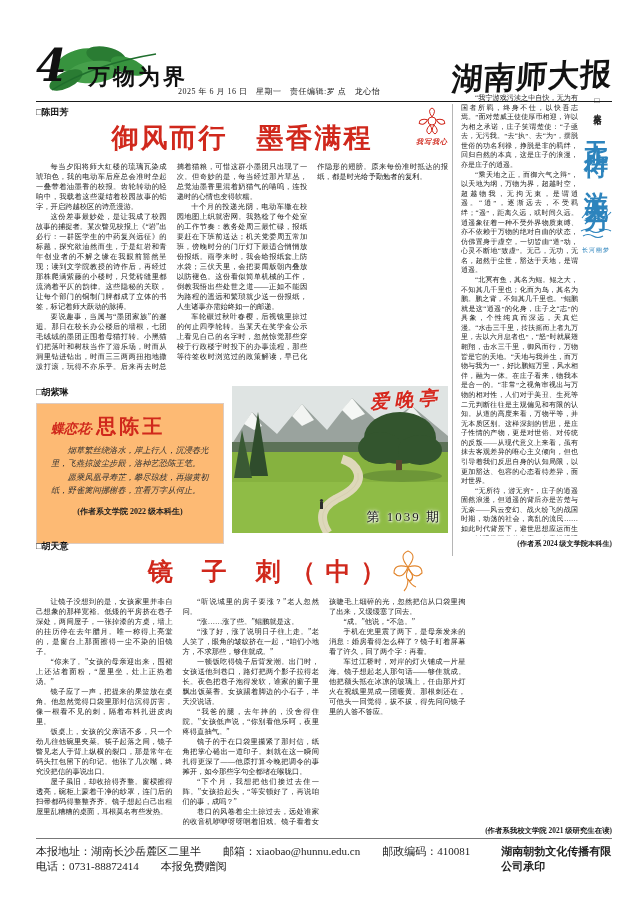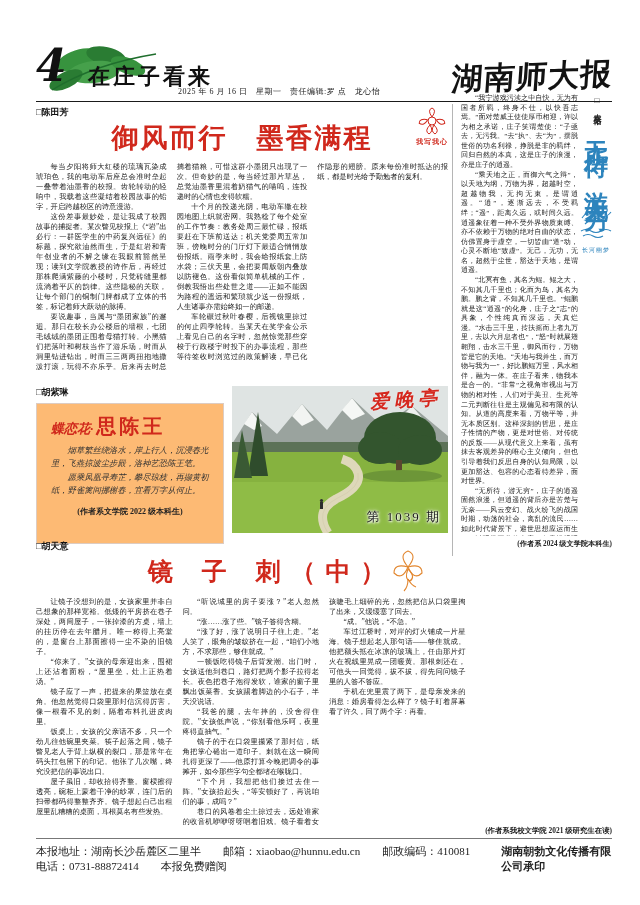--- a/index.html
+++ b/index.html
@@ -15,21 +15,21 @@
   .dateline{position:absolute;left:142px;bottom:3px;font-size:8px;letter-spacing:.5px;color:#222;white-space:nowrap;}
   .masthead{position:absolute;right:0;bottom:2px;font-size:31px;font-weight:bold;
         font-family:"DejaVu Serif",serif;transform:skewX(-6deg) rotate(-2deg);color:#121212;letter-spacing:1px;}
   .hrule{position:absolute;left:36px;right:28px;top:101px;border-top:1.5px solid #1a1a1a;}
   
   .byline{font-size:9px;font-weight:bold;color:#111;}
   .article1{position:absolute;left:36px;top:106px;width:412px;}
   .a1head{position:relative;height:36px;margin-top:1px;}
   .a1title{margin:0;text-align:center;font-size:27px;font-weight:bold;color:#d0281c;
         letter-spacing:2px;font-family:"DejaVu Sans",sans-serif;}
-  .stamp{position:absolute;right:-2px;top:-13px;width:36px;text-align:center;line-height:1;}
+  .stamp{position:absolute;right:-2px;top:-13px;width:36px;text-align:center;line-height:1;font-style:italic;}
   .stamp-label{font-size:7px;color:#d0281c;font-weight:bold;margin-top:1px;letter-spacing:1px;}
   .a1body{margin-top:6px;height:216px;column-count:3;column-gap:10px;column-fill:auto;
         font-size:7.3px;line-height:1.37;text-align:justify;overflow:hidden;position:relative;}
   .para{margin:0;text-indent:2em;}
   .a1note{position:absolute;right:0;top:344px;font-size:7.4px;font-weight:bold;background:#fff;padding-left:6px;}
   
   .vline{position:absolute;left:452px;top:104px;height:452px;width:1px;background:#b5b5b5;}
   
   .essay{position:absolute;left:461px;top:94px;width:151px;height:468px;}
   .essay-strip{position:absolute;top:2px;right:0;width:32px;display:flex;flex-direction:column;align-items:center;}
@@ -81,21 +81,21 @@
       <svg width="130" height="52" viewBox="0 0 130 52">
         <ellipse cx="34" cy="14" rx="22" ry="10" fill="#37933e" transform="rotate(-18 34 14)"></ellipse>
         <ellipse cx="62" cy="10" rx="20" ry="9" fill="#2a7c33" transform="rotate(12 62 10)"></ellipse>
         <ellipse cx="50" cy="26" rx="26" ry="11" fill="#46a04b" transform="rotate(-6 50 26)"></ellipse>
         <ellipse cx="84" cy="20" rx="18" ry="8" fill="#37933e" transform="rotate(20 84 20)"></ellipse>
         <ellipse cx="22" cy="34" rx="18" ry="8" fill="#2a7c33" transform="rotate(-26 22 34)"></ellipse>
         <path d="M8 44 Q 50 18 112 8" stroke="#1f6e2d" stroke-width="1.4" fill="none"></path>
       </svg>
     </span>
     <div class="num4">4</div>
-    <div class="sectitle">在庄子看来</div>
+    <div class="sectitle">万物为界</div>
     <div class="dateline">2025 年 6 月 16 日　星期一　责任编辑:罗 点　龙心怡</div>
     <div class="masthead">湖南师大报</div>
   </div>
   <div class="hrule"></div>
 
   <section class="article1">
     <div class="byline">□陈田芳</div>
     <div class="a1head">
       <h1 class="a1title">御风而行　墨香满程</h1>
       <div class="stamp">
@@ -211,30 +211,30 @@
         </svg>
       </span>
     </div>
     <div class="storybody">
         <p class="para">让镜子没想到的是，女孩家里并非自己想象的那样宽裕。低矮的平房挤在巷子深处，两间屋子，一张掉漆的方桌，墙上的挂历停在去年腊月。唯一称得上亮堂的，是窗台上那面擦得一尘不染的旧镜子。</p>
         <p class="para">“你来了。”女孩的母亲迎出来，围裙上还沾着面粉，“屋里坐，灶上正热着汤。”</p>
         <p class="para">镜子应了一声，把提来的果篮放在桌角。他忽然觉得口袋里那封信沉得厉害，像一根看不见的刺，隔着布料扎进皮肉里。</p>
         <p class="para">饭桌上，女孩的父亲话不多，只一个劲儿往他碗里夹菜。筷子起落之间，镜子瞥见老人手背上纵横的裂口，那是常年在码头扛包留下的印记。他张了几次嘴，终究没把信的事说出口。</p>
         <p class="para">屋子虽旧，却收拾得齐整。窗棂擦得透亮，碗柜上蒙着干净的纱罩，连门后的扫帚都码得整整齐齐。镜子想起自己出租屋里乱糟糟的桌面，耳根莫名有些发热。</p>
         <p class="para">“听说城里的房子要涨？”老人忽然问。</p>
-        <p class="para">“涨……涨了些。”镜子答得含糊。</p>
+        <p class="para">“涨……涨了些。”鲲鹏就是这。</p>
         <p class="para">“涨了好，涨了说明日子往上走。”老人笑了，眼角的皱纹挤在一起，“咱们小地方，不求那些，够住就成。”</p>
         <p class="para">一顿饭吃得镜子后背发潮。出门时，女孩送他到巷口，路灯把两个影子拉得老长。夜色把巷子泡得发软，谁家的窗子里飘出饭菜香。女孩踢着脚边的小石子，半天没说话。</p>
         <p class="para">“我爸的腿，去年摔的，没舍得住院。”女孩低声说，“你别看他乐呵，夜里疼得直抽气。”</p>
         <p class="para">镜子的手在口袋里攥紧了那封信，纸角把掌心硌出一道印子。刺就在这一瞬间扎得更深了——他原打算今晚把调令的事摊开，如今那些字句全都堵在喉咙口。</p>
         <p class="para">“下个月，我想把他们接过去住一阵。”女孩抬起头，“等安顿好了，再说咱们的事，成吗？”</p>
         <p class="para">巷口的风卷着尘土掠过去，远处谁家的收音机咿咿呀呀唱着旧戏。镜子看着女孩睫毛上细碎的光，忽然把信从口袋里掏了出来，又缓缓塞了回去。</p>
         <p class="para">“成。”他说，“不急。”</p>
+        <p class="para">手机在兜里震了两下，是母亲发来的消息：婚房看得怎么样了？镜子盯着屏幕看了许久，回了两个字：再看。</p>
         <p class="para">车过江桥时，对岸的灯火铺成一片星海。镜子想起老人那句话——够住就成。他把额头抵在冰凉的玻璃上，任由那片灯火在视线里晃成一团暖黄。那根刺还在，可他头一回觉得，拔不拔，得先问问镜子里的人答不答应。</p>
-        <p class="para">手机在兜里震了两下，是母亲发来的消息：婚房看得怎么样了？镜子盯着屏幕看了许久，回了两个字：再看。</p>
       </div>
     <div class="storynote">(作者系我校文学院 2021 级研究生在读)</div>
   </section>
 
   <footer class="pfooter">
     <span class="fl">本报地址：湖南长沙岳麓区二里半　　邮箱：xiaobao@hunnu.edu.cn　　邮政编码：410081　　电话：0731-88872414　　本报免费赠阅</span>
     <span class="fr">湖南朝勃文化传播有限公司承印</span>
   </footer>
 
 </div>

